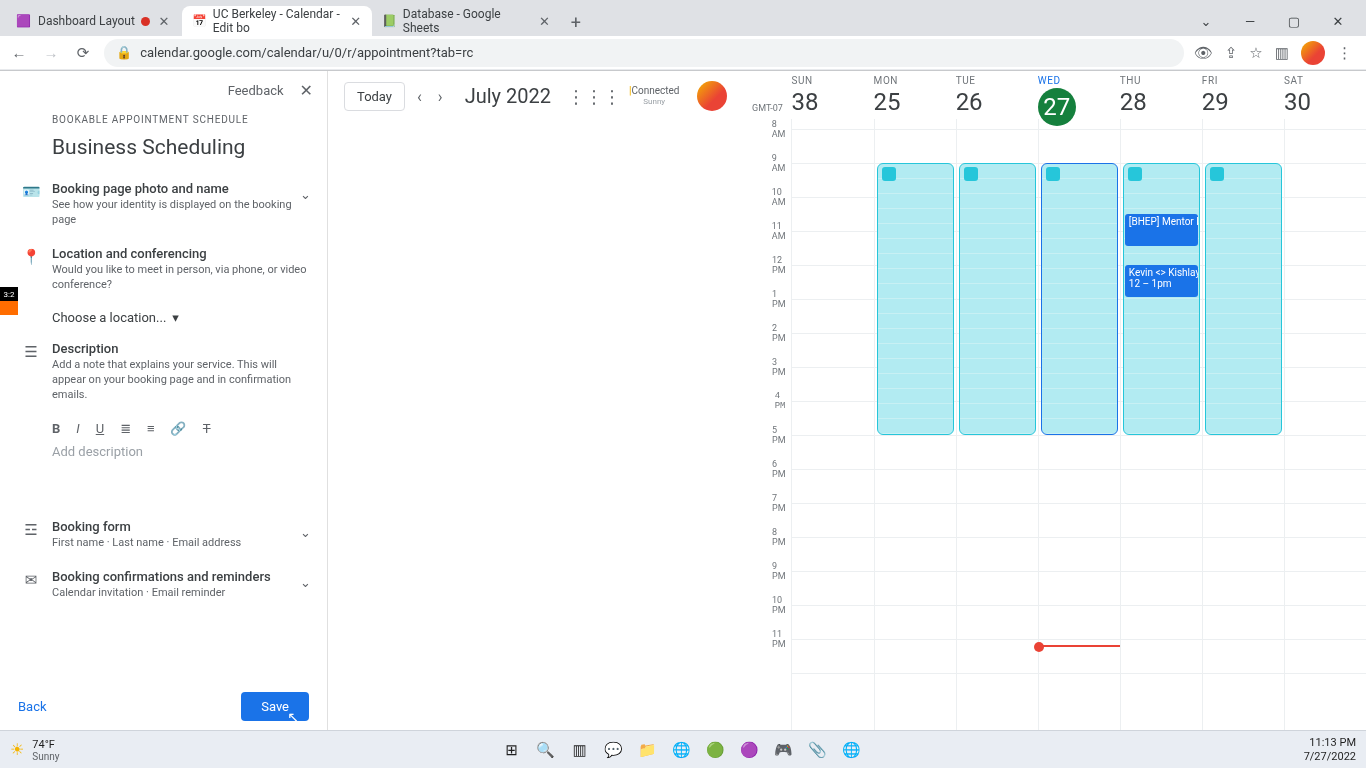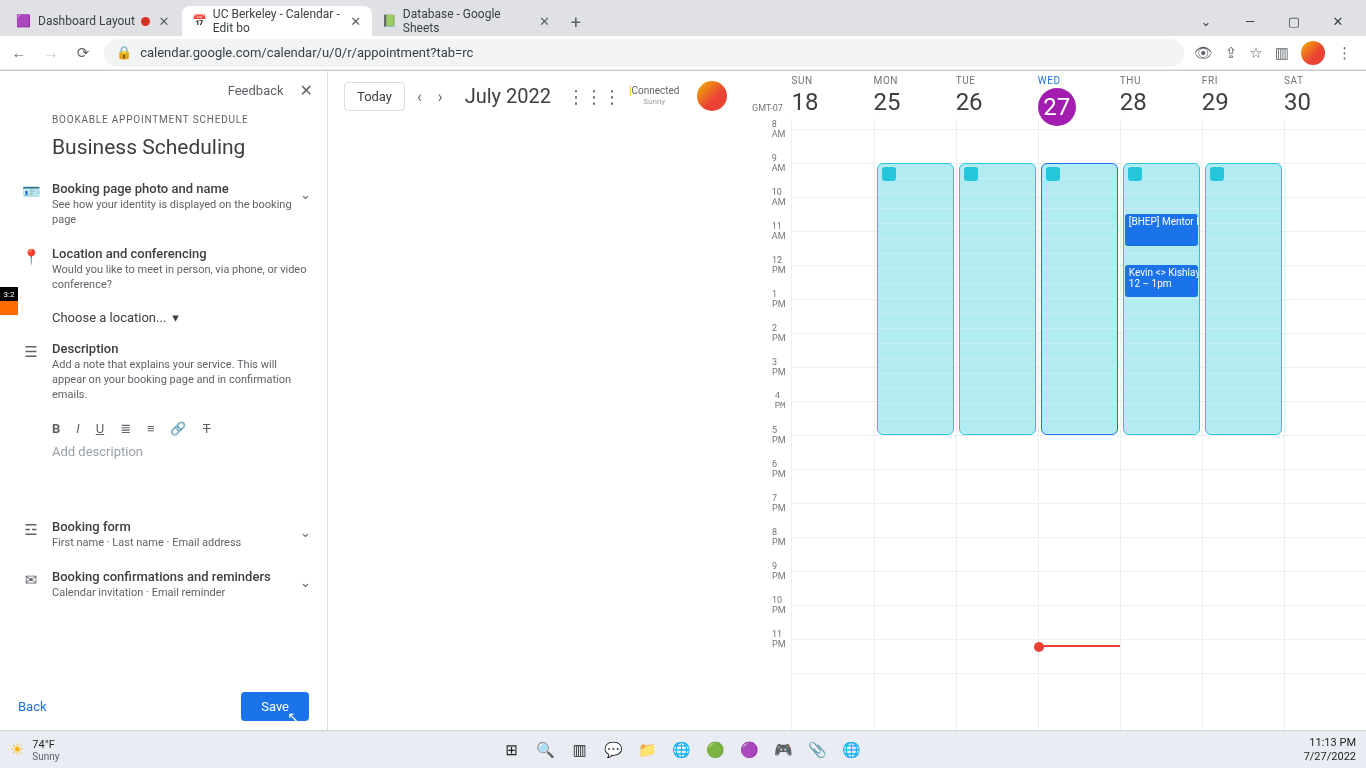--- a/index.html
+++ b/index.html
@@ -66,21 +66,21 @@
 .connected { font-size:10px; color:#5f6368; line-height:1; text-align:center; }
 .connected b { color:#f4b400; font-weight:600; }
 .cal-avatar { width:30px; height:30px; border-radius:50%; background:linear-gradient(135deg,#f4b400,#ea4335 60%); margin-left:10px; }
 
 .grid { flex:1; position:relative; display:grid; grid-template-columns:48px repeat(7,1fr); grid-template-rows:48px 1fr; }
 .tz { grid-column:1; grid-row:1; font-size:9px; color:#70757a; display:flex; align-items:flex-end; justify-content:center; padding-bottom:6px; }
 .dayhdr { grid-row:1; text-align:left; padding-top:4px; }
 .dayhdr .dow { font-size:10px; letter-spacing:0.6px; color:#70757a; }
 .dayhdr .dnum { font-size:24px; color:#3c4043; margin-top:2px; }
 .dayhdr.today .dow { color:#1a73e8; }
-.dayhdr.today .dnum { width:38px; height:38px; border-radius:50%; background:#a21caf; color:#fff; display:inline-flex; align-items:center; justify-content:center; }
+.dayhdr.today .dnum { width:38px; height:38px; border-radius:50%; background:#15803d; color:#fff; display:inline-flex; align-items:center; justify-content:center; }
 
 .timecol { grid-column:1; grid-row:2; position:relative; }
 .timelabel { position:absolute; right:6px; font-size:9px; color:#70757a; transform:translateY(-50%);padding-left:44px; }
 
 .daycol { grid-row:2; position:relative; border-left:1px solid #eceff1; }
 .hourline { position:absolute; left:0; right:0; border-top:1px solid #eceff1; }
 
 .apt { position:absolute; left:2px; right:2px; border:1.5px solid #26c6da; border-radius:6px; background:repeating-linear-gradient(180deg,#b2ebf2 0 14px,#c8f0f4 14px 15px); }
 .apt.sel { border-color:#1a73e8; }
 .apt .badge { position:absolute; top:3px; left:4px; width:14px; height:14px; border-radius:3px; background:#26c6da; }
@@ -246,21 +246,21 @@
           <div class="timelabel" style="top: 316px;">5 PM</div>
           <div class="timelabel" style="top: 350px;">6 PM</div>
           <div class="timelabel" style="top: 384px;">7 PM</div>
           <div class="timelabel" style="top: 418px;">8 PM</div>
           <div class="timelabel" style="top: 452px;">9 PM</div>
           <div class="timelabel" style="top: 486px;">10 PM</div>
           <div class="timelabel" style="top: 520px;">11 PM</div>
         </div>
     <div class="dayhdr" style="grid-column: 2;">
           <div class="dow">SUN</div>
-          <div class="dnum">18</div>
+          <div class="dnum">38</div>
         </div>
         <div class="daycol" id="col-SUN" style="grid-column: 2;">
           <div class="hourline" style="top: 10px;"></div>
           <div class="hourline" style="top: 44px;"></div>
           <div class="hourline" style="top: 78px;"></div>
           <div class="hourline" style="top: 112px;"></div>
           <div class="hourline" style="top: 146px;"></div>
           <div class="hourline" style="top: 180px;"></div>
           <div class="hourline" style="top: 214px;"></div>
           <div class="hourline" style="top: 248px;"></div>

